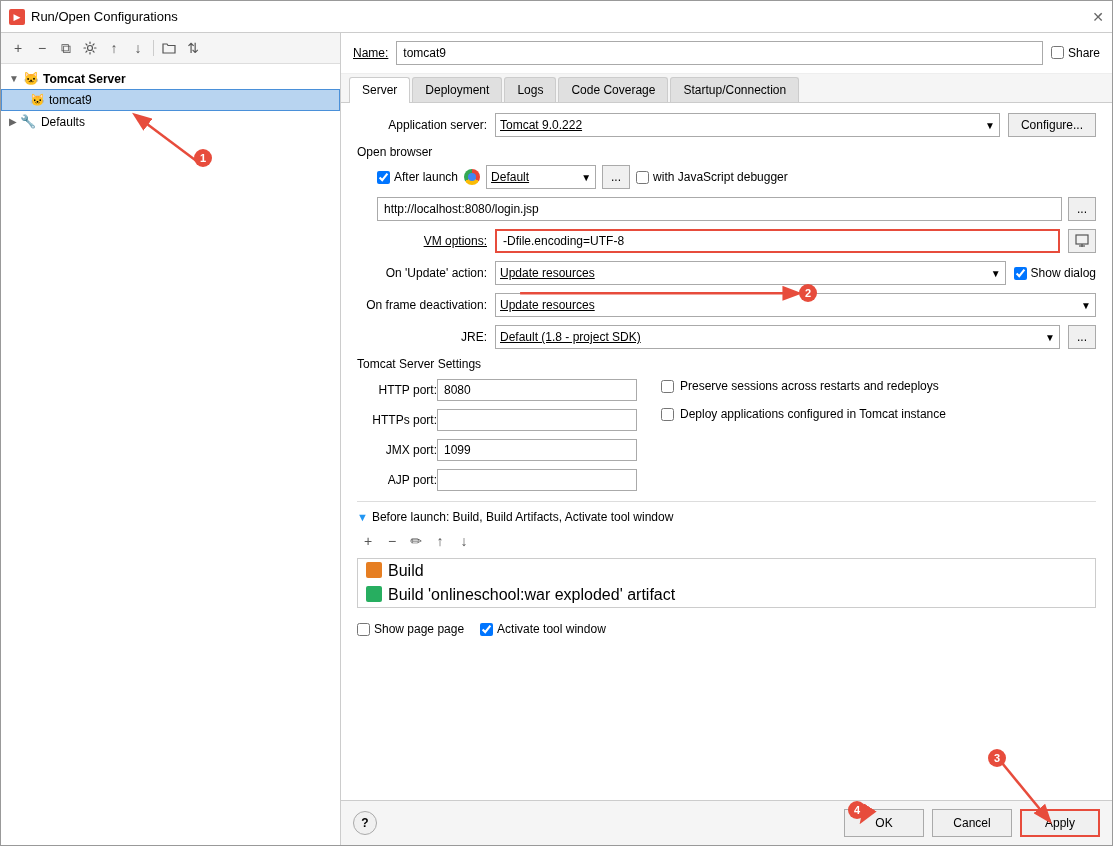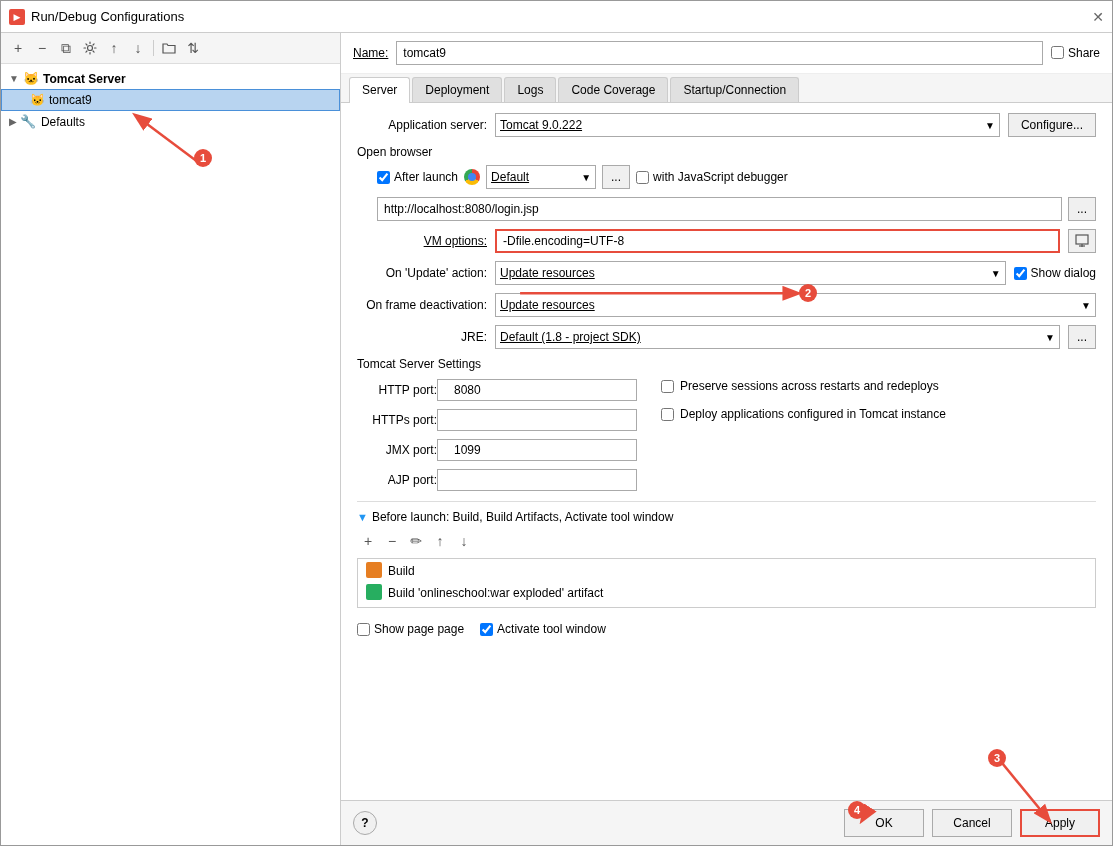--- a/index.html
+++ b/index.html
@@ -70,30 +70,30 @@
     
     .server-settings-section { margin-top: 6px; }
     .section-title { font-size: 12px; color: #000; margin-bottom: 8px; }
     
     .ports-grid { display: flex; gap: 24px; margin-bottom: 4px; }
     .ports-left { display: flex; flex-direction: column; gap: 8px; }
     .ports-right { display: flex; flex-direction: column; gap: 8px; }
     
     .port-row { display: flex; align-items: center; gap: 0; }
     .port-label { min-width: 80px; text-align: right; font-size: 12px; }
-    .port-input { width: 200px; height: 22px; border: 1px solid #aaa; padding: 2px 16px; font-size: 12px; }
+    .port-input { width: 200px; height: 22px; border: 1px solid #aaa; padding: 2px 6px; font-size: 12px; }
     
     .deploy-checkbox-row { display: flex; align-items: center; gap: 6px; font-size: 12px; margin-bottom: 6px; }
     
     .before-launch-section { margin-top: 10px; border-top: 1px solid #ddd; padding-top: 8px; }
     .before-launch-header { display: flex; align-items: center; gap: 4px; margin-bottom: 6px; font-size: 12px; }
     .before-launch-arrow { color: #2196F3; font-size: 11px; cursor: pointer; }
     .before-launch-toolbar { display: flex; align-items: center; gap: 2px; margin-bottom: 6px; }
     .before-launch-list { border: 1px solid #ccc; min-height: 50px; background: #fff; margin-bottom: 8px; }
-    .before-launch-item { display: flex; align-items: flex-end; gap: 6px; padding: 3px 8px; font-size: 12px; }
+    .before-launch-item { display: flex; align-items: flex-start; gap: 6px; padding: 3px 8px; font-size: 16px; }
     
     .bottom-options { display: flex; align-items: center; gap: 16px; padding: 6px 0; }
     
     
     .bottom-bar { border-top: 1px solid #ccc; padding: 8px 12px; display: flex; align-items: center; justify-content: space-between; background: #f5f5f5; }
     .bottom-left { display: flex; align-items: center; }
     .help-btn { width: 24px; height: 24px; border-radius: 50%; border: 1px solid #aaa; background: #f0f0f0; font-size: 12px; cursor: pointer; display: flex; align-items: center; justify-content: center; font-weight: bold; }
     .bottom-right { display: flex; gap: 8px; }
     .dialog-btn { height: 28px; min-width: 80px; padding: 0 16px; border: 1px solid #aaa; background: #f0f0f0; font-size: 12px; cursor: pointer; }
     .dialog-btn.apply { border: 2px solid #e74c3c; }
@@ -113,21 +113,21 @@
     .select-container .arr { position: absolute; right: 4px; pointer-events: none; font-size: 10px; }
   </style>
 </head>
 <body>
 
 <div class="window">
 
   <div class="title-bar">
     <div class="title-bar-left">
       <div class="title-bar-icon">▶</div>
-      <span class="title-text">Run/Debug Configurations</span>
+      <span class="title-text">Run/Open Configurations</span>
     </div>
     <div class="title-close">✕</div>
   </div>
 
   <div class="main-content">
 
     <div class="left-panel">
       <div class="left-toolbar">
         <div class="toolbar-btn">+</div>
         <div class="toolbar-btn">−</div>

